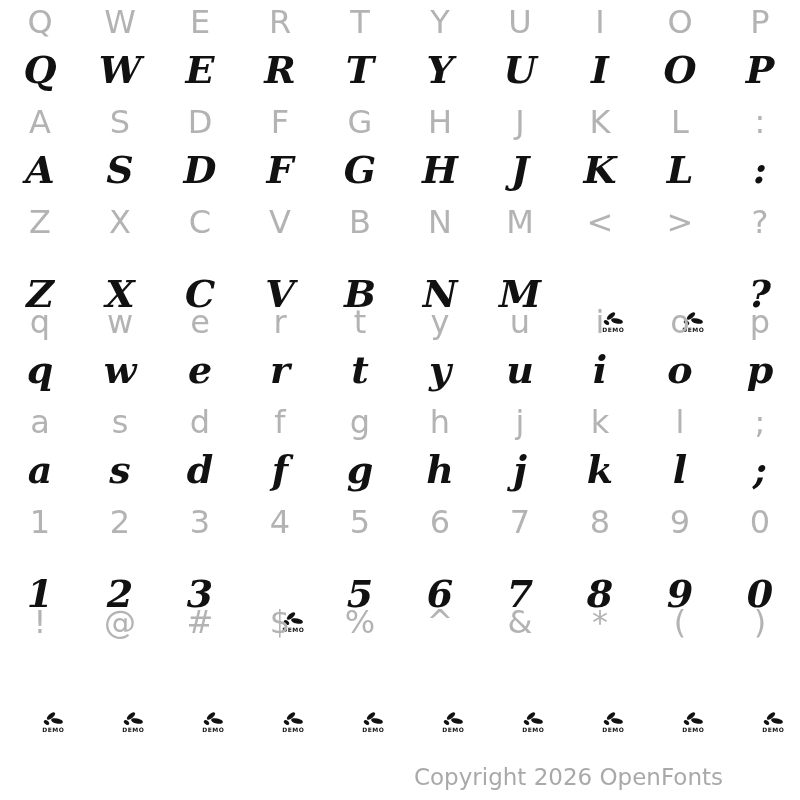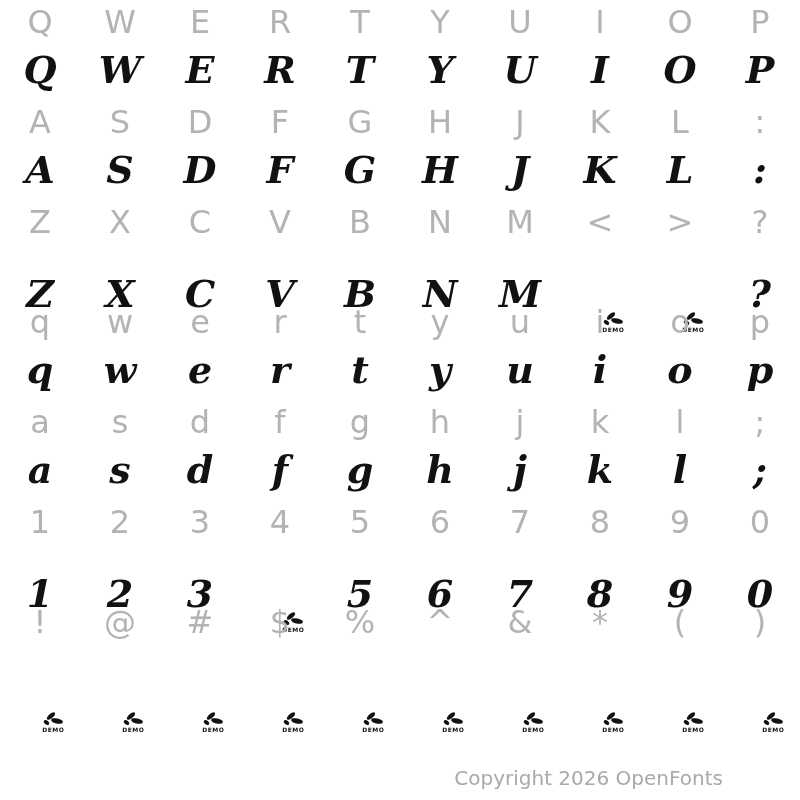--- a/index.html
+++ b/index.html
@@ -55,21 +55,21 @@
     letter-spacing: 0.5px;
     color: #111111;
     line-height: 6px;
     margin-top: 1px;
   }
   .footer {
     position: absolute;
     right: 77px;
     bottom: 10px;
     font-family: "DejaVu Sans", sans-serif;
-    font-size: 20px;
+    font-size: 23px;
     color: #a9a9a9;
     text-align: center;
   }
 </style>
 </head>
 <body>
 
 <div class="sheet">
   <div id="grid">
       <div class="block">

